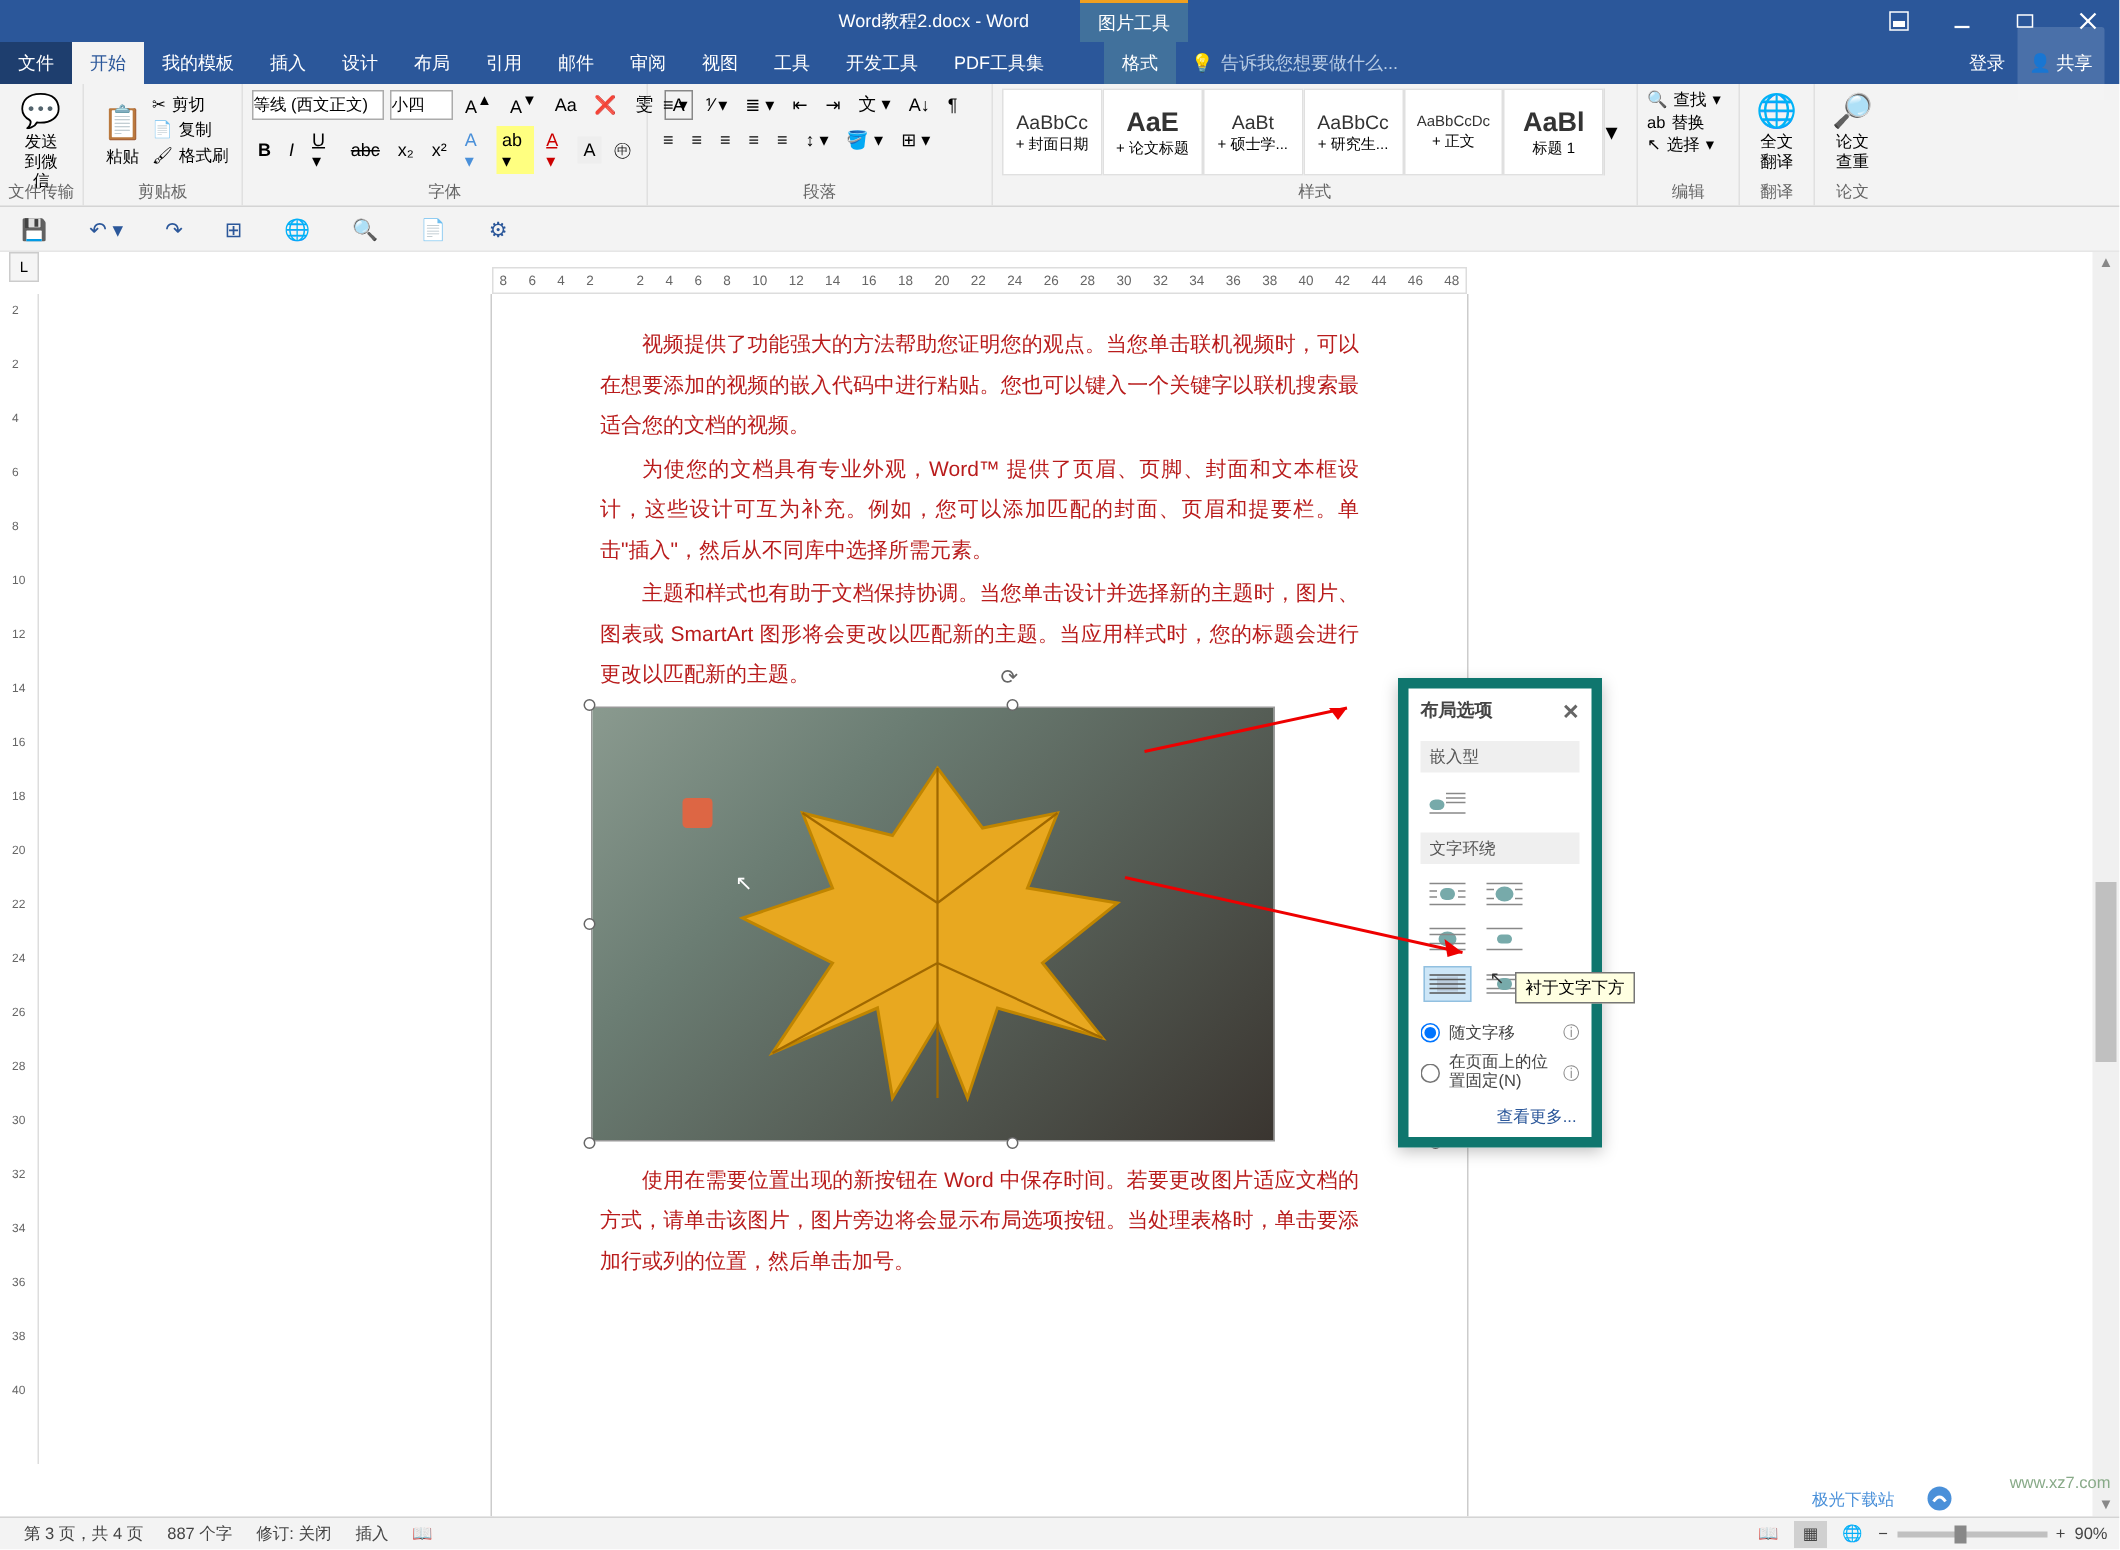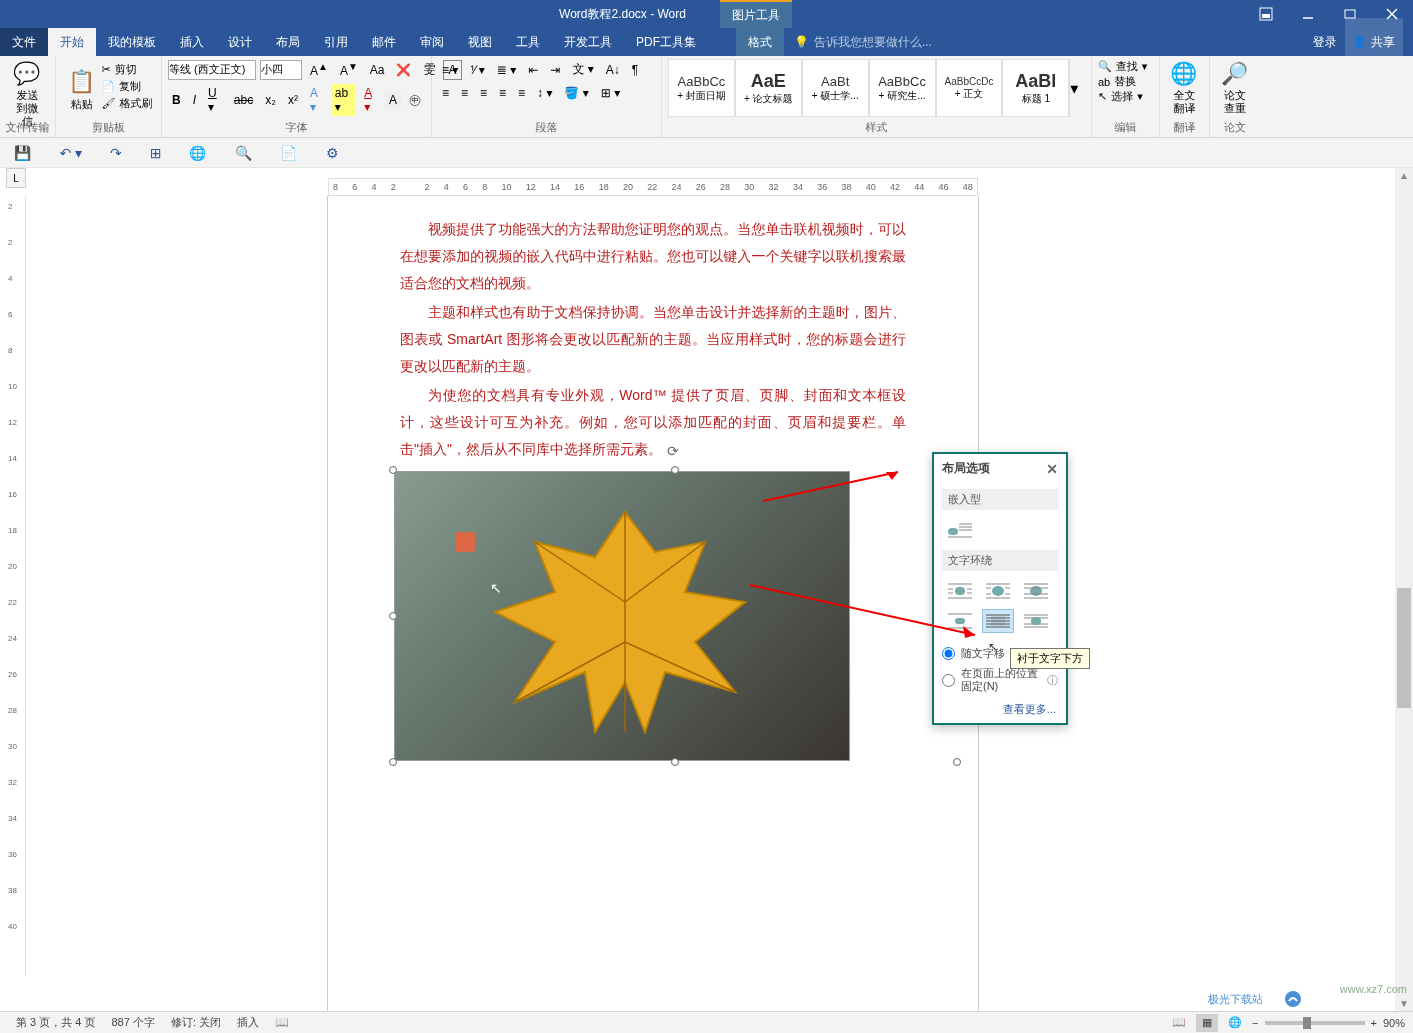--- a/index.html
+++ b/index.html
@@ -62,21 +62,21 @@
 .handle.ml { top: 50%; left: -5px; margin-top: -4px; } .handle.mr { top: 50%; right: -5px; margin-top: -4px; }
 .rotate-handle { position: absolute; top: -28px; left: 50%; margin-left: -8px; font-size: 14px; color: #666; }
 
 
 .leaf-bg { width: 100%; height: 100%; background: linear-gradient(135deg, #8a9a8f 0%, #6b7d73 30%, #3a3530 100%); position: relative; overflow: hidden; }
 .leaf { position: absolute; left: 80px; top: 30px; width: 300px; height: 240px; }
 
 .layout-btn { position: absolute; right: -34px; top: 10px; width: 28px; height: 28px; background: #fff; border: 1px solid #c0c0c0; box-shadow: 0 1px 3px rgba(0,0,0,0.2); display: flex; align-items: center; justify-content: center; cursor: pointer; }
 
 
-.layout-popup { position: absolute; left: 932px; top: 452px; width: 136px; background: #fff; border: 2px solid #0f766e; box-shadow: 0 3px 10px rgba(0,0,0,0.25); font-size: 12px; }
+.layout-popup { position: absolute; left: 932px; top: 452px; width: 136px; background: #fff; border: 7px solid #0f766e; box-shadow: 0 3px 10px rgba(0,0,0,0.25); font-size: 12px; }
 .layout-popup-header { padding: 6px 8px; font-weight: bold; display: flex; justify-content: space-between; align-items: center; color: #444; }
 .layout-popup-close { cursor: pointer; color: #666; font-size: 14px; }
 .layout-section { padding: 4px 8px; }
 .layout-section-title { background: #efefef; padding: 3px 6px; color: #555; font-size: 11px; margin: 2px 0; }
 .layout-icons { display: flex; flex-wrap: wrap; gap: 6px; padding: 6px 2px; }
 .layout-icon { width: 32px; height: 24px; cursor: pointer; display: flex; align-items: center; justify-content: center; border: 1px solid transparent; position: relative; }
 .layout-icon.selected { background: #cde6f7; border: 1px solid #92c0e0; }
 .layout-icon svg { width: 26px; height: 18px; }
 .layout-radio { display: flex; align-items: center; gap: 6px; padding: 3px 8px; font-size: 11px; color: #444; }
 .layout-radio input { margin: 0; }
@@ -364,22 +364,22 @@
   <span class="vruler-mark" style="top:582px">32</span>
   <span class="vruler-mark" style="top:618px">34</span>
   <span class="vruler-mark" style="top:654px">36</span>
   <span class="vruler-mark" style="top:690px">38</span>
   <span class="vruler-mark" style="top:726px">40</span>
 </div>
 
 <div class="doc-area">
   <div class="page">
     <p class="para para-indent">视频提供了功能强大的方法帮助您证明您的观点。当您单击联机视频时，可以在想要添加的视频的嵌入代码中进行粘贴。您也可以键入一个关键字以联机搜索最适合您的文档的视频。</p>
+    <p class="para para-indent">为使您的文档具有专业外观，Word™ 提供了页眉、页脚、封面和文本框设计，这些设计可互为补充。例如，您可以添加匹配的封面、页眉和提要栏。单击"插入"，然后从不同库中选择所需元素。</p>
     <p class="para para-indent">主题和样式也有助于文档保持协调。当您单击设计并选择新的主题时，图片、图表或 SmartArt 图形将会更改以匹配新的主题。当应用样式时，您的标题会进行更改以匹配新的主题。</p>
-    <p class="para para-indent">为使您的文档具有专业外观，Word™ 提供了页眉、页脚、封面和文本框设计，这些设计可互为补充。例如，您可以添加匹配的封面、页眉和提要栏。单击"插入"，然后从不同库中选择所需元素。</p>
     <div class="doc-image-wrap">
       <div class="rotate-handle">⟳</div>
       <div class="doc-image">
         <div class="leaf-bg">
           <svg class="leaf" viewBox="0 0 300 240">
             <path d="M150 10 L180 50 L230 40 L210 90 L270 100 L220 140 L260 190 L190 170 L170 230 L150 180 L120 230 L110 170 L40 200 L80 140 L20 110 L80 90 L60 40 L120 55 Z" fill="#e8a820" stroke="#c08500" stroke-width="2"></path>
             <path d="M150 10 L150 230 M150 100 L60 40 M150 100 L230 40 M150 140 L40 200 M150 140 L260 190" stroke="#a06800" stroke-width="1.5" fill="none"></path>
           </svg>
           <div style="position:absolute;left:60px;top:60px;width:20px;height:20px;background:#d64;border-radius:3px"></div>
           <div style="position:absolute;left:95px;top:108px;font-size:14px;color:#fff">↖</div>
@@ -393,20 +393,21 @@
       <div class="handle bl"></div>
       <div class="handle bm"></div>
       <div class="handle br"></div>
       <div class="layout-btn">
         <svg width="18" height="14" viewBox="0 0 18 14">
             <path d="M2 2 h14 M2 5 h5 M11 5 h5 M2 8 h5 M11 8 h5 M2 11 h14" stroke="#666" stroke-width="1.2"></path>
             <rect x="7" y="4" width="4" height="5" fill="#888"></rect>
           </svg>
       </div>
     </div>
+    <p class="para para-indent">使用在需要位置出现的新按钮在 Word 中保存时间。若要更改图片适应文档的方式，请单击该图片，图片旁边将会显示布局选项按钮。当处理表格时，单击要添加行或列的位置，然后单击加号。</p>
   </div>
 </div>
 
 <div class="layout-popup">
   <div class="layout-popup-header">
     <span>布局选项</span>
     <span class="layout-popup-close">✕</span>
   </div>
   <div class="layout-section">
     <div class="layout-section-title">嵌入型</div>

